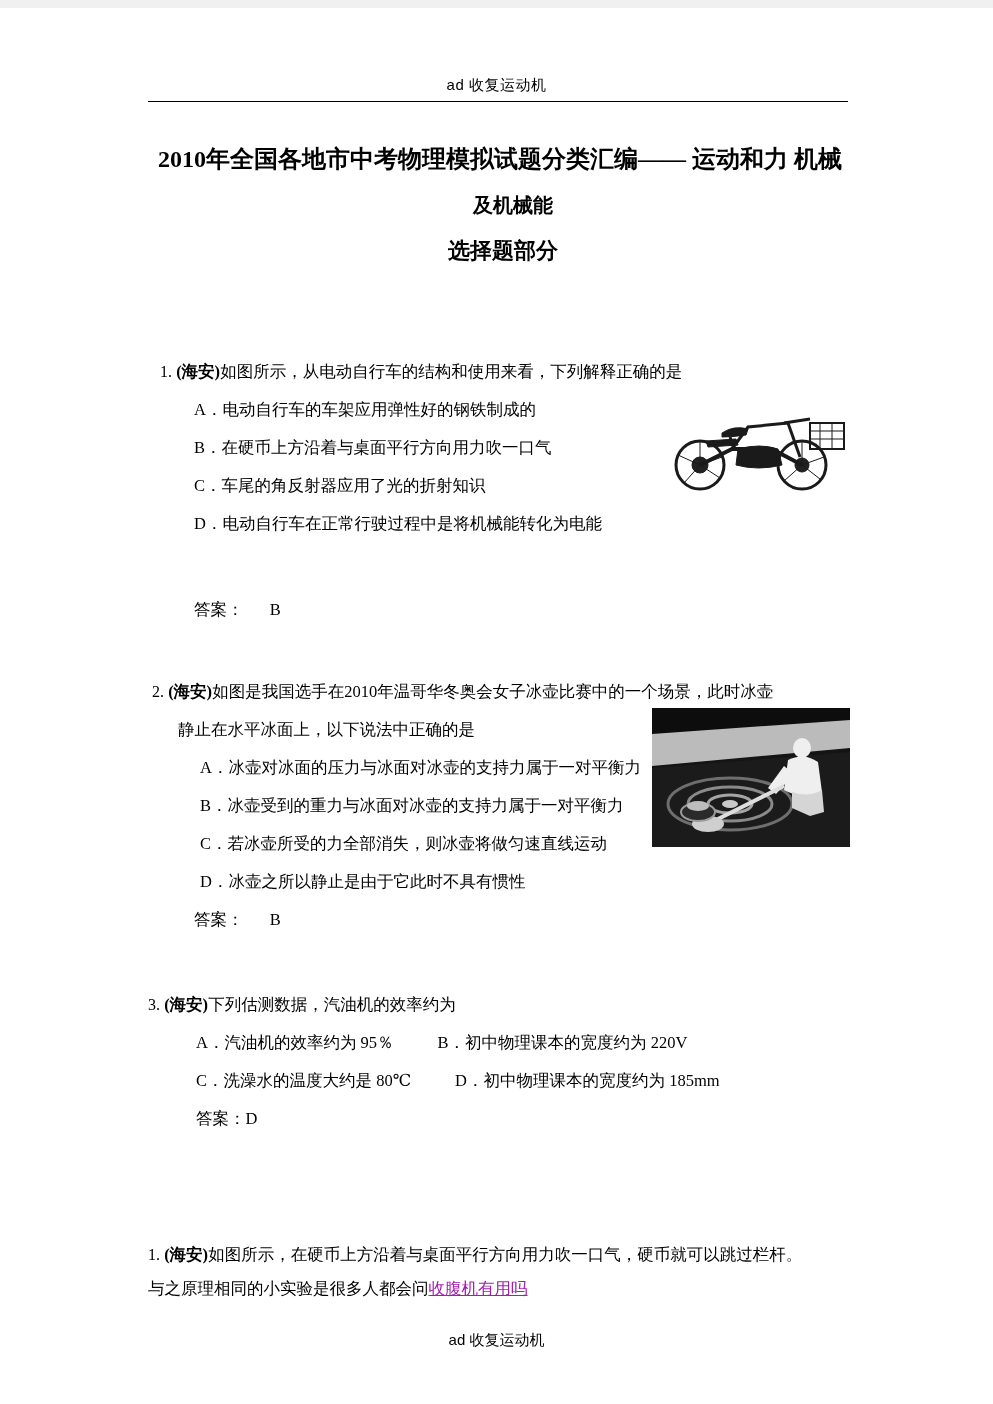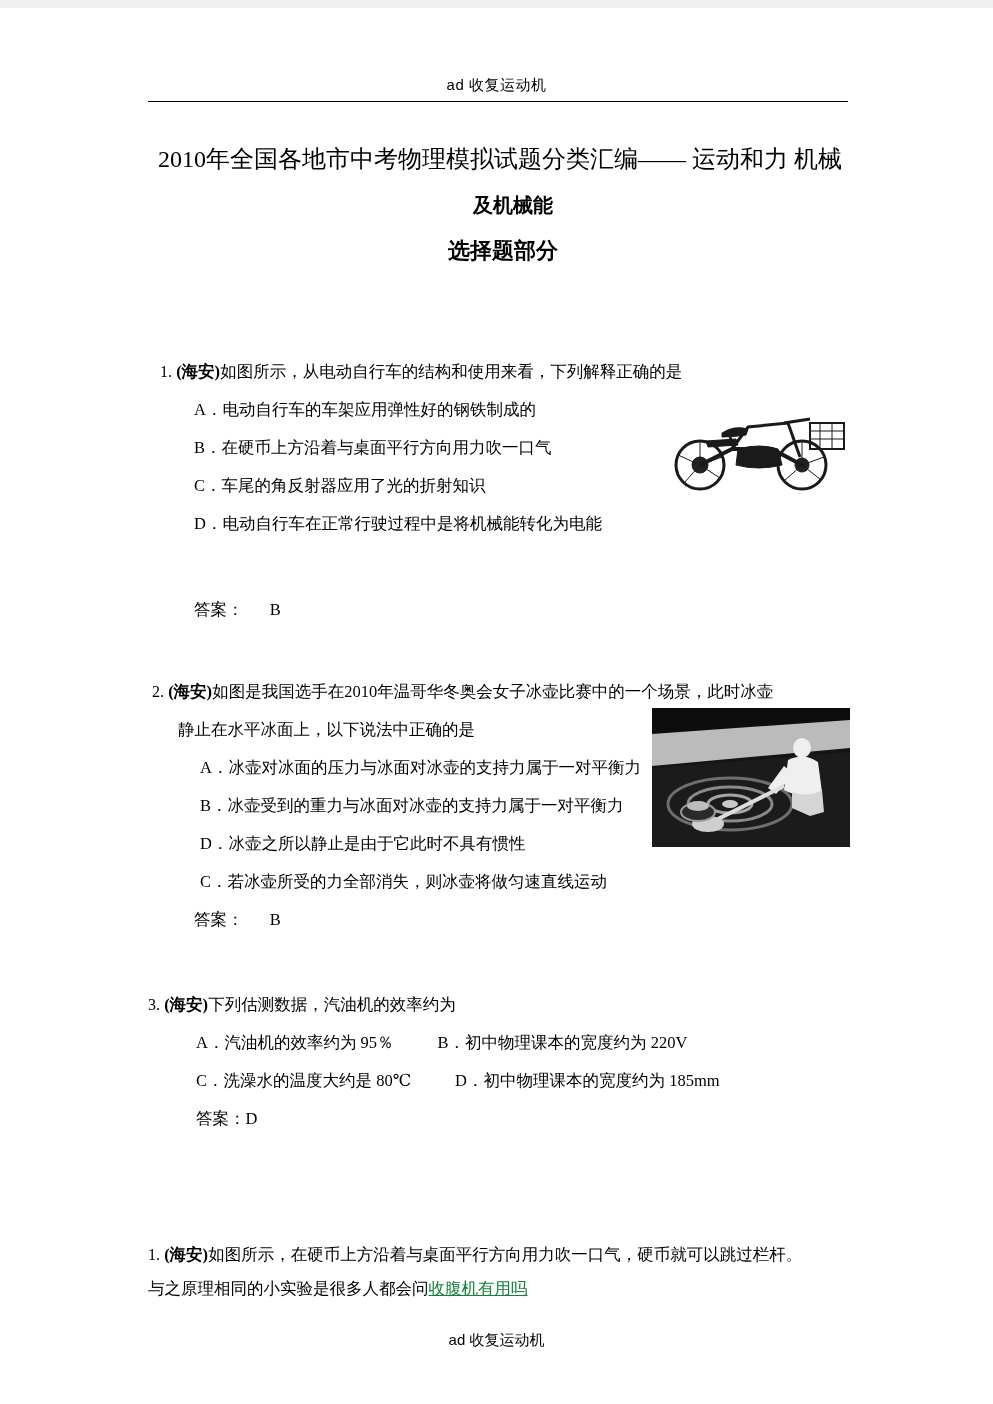--- a/index.html
+++ b/index.html
@@ -37,21 +37,21 @@
   }
   .title-block {
     position: absolute;
     top: 128px;
     left: 148px;
     width: 700px;
     text-align: center;
   }
   .title-line1 {
     font-size: 24px;
-    font-weight: normal;
+    font-weight: bold;
     line-height: 46px;
     text-align: left;
     padding-left: 10px;
   }
   .title-line2 {
     font-size: 20px;
     font-weight: bold;
     line-height: 46px;
     text-align: center;
     padding-left: 30px;
@@ -97,21 +97,21 @@
   .footer-ad {
     position: absolute;
     top: 1323px;
     left: 0;
     width: 993px;
     text-align: center;
     font-family: "Liberation Sans", sans-serif;
     font-size: 15px;
   }
   .link {
-    color: #15803d;
+    color: #a21caf;
     text-decoration: underline;
   }
   .opt-row {
     font-size: 16.5px;
     line-height: 38px;
     white-space: nowrap;
   }
   .gap-opt { display: inline-block; width: 44px; }
 </style>
 </head>
@@ -190,22 +190,22 @@
   </div>
 
   <div class="q-block" style="top:665px; left:152px; width:730px;">
     <div class="q-line">
       <span class="q-num">2.</span>
       <span class="bold">(海安)</span><span>如图是我国选手在2010年温哥华冬奥会女子冰壶比赛中的一个场景，此时冰壶</span>
     </div>
     <div class="q-line" style="padding-left:26px;">静止在水平冰面上，以下说法中正确的是</div>
     <div class="q-line indent-2">A．冰壶对冰面的压力与冰面对冰壶的支持力属于一对平衡力</div>
     <div class="q-line indent-2">B．冰壶受到的重力与冰面对冰壶的支持力属于一对平衡力</div>
+    <div class="q-line indent-2">C．若冰壶所受的力全部消失，则冰壶将做匀速直线运动</div>
     <div class="q-line indent-2">D．冰壶之所以静止是由于它此时不具有惯性</div>
-    <div class="q-line indent-2">C．若冰壶所受的力全部消失，则冰壶将做匀速直线运动</div>
     <div class="ans" style="padding-left:42px;">
       <span>答案：</span>
       <span style="display:inline-block;width:22px;"></span><span>B</span>
     </div>
   </div>
 
   <div class="img-curling">
     <svg viewBox="0 0 198 139" width="198" height="139" aria-hidden="true">
       <rect x="0" y="0" width="198" height="139" fill="#141414"></rect>
 

